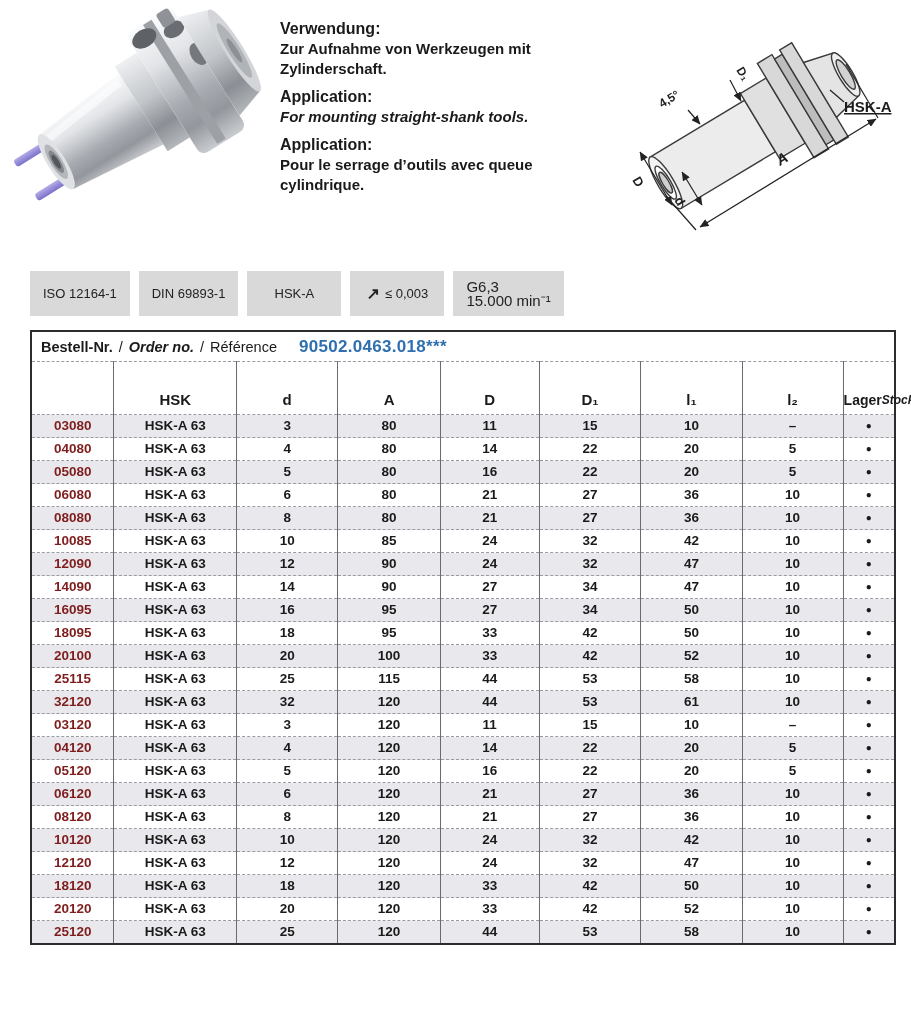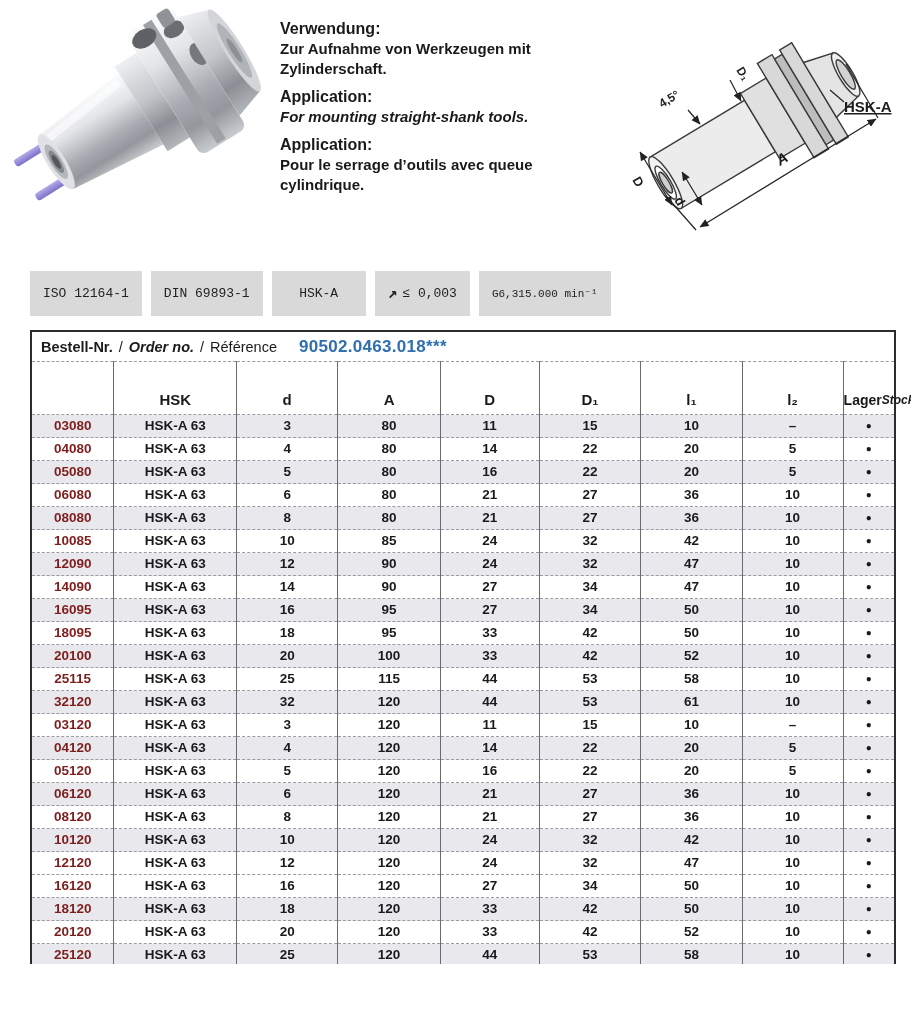--- a/index.html
+++ b/index.html
@@ -8,23 +8,23 @@
 
   
   .desc{position:absolute;left:280px;top:18px;width:340px;}
   .desc .lbl{font-size:16px;font-weight:700;margin:0;line-height:21px;}
   .desc .txt{font-size:15px;font-weight:600;margin:0 0 7px 0;line-height:20px;}
   .desc .txt.it{font-style:italic;font-weight:700;}
 
   
   .badges{position:absolute;left:30px;top:271px;display:flex;gap:9px;height:45px;}
   .badge{background:#d9d9d9;display:flex;align-items:center;justify-content:center;
-         padding:0 13px;font-size:13px;color:#222;text-align:left;min-width:68px;font-family:Liberation Mono, monospace;}
+         padding:0 13px;font-size:13px;color:#222;text-align:left;min-width:68px;}
   .badge .arrow{font-weight:700;font-size:16px;margin-right:5px;line-height:1;}
-  .badge .two{display:flex;flex-direction:row;line-height:14px;font-size:11px;}
+  .badge .two{display:flex;flex-direction:column;line-height:14px;font-size:15px;}
 
   
   .table-wrap{position:absolute;left:30px;top:330px;width:866px;}
   table{width:100%;border-collapse:collapse;table-layout:fixed;border:2px solid #2c2c2c;}
   tr.title-row td{height:29px;padding:0 16px 0 9px;border-right:none;margin-top:14px;}
   .title-flex{display:flex;align-items:baseline;gap:6px;font-size:14.5px;white-space:nowrap;}
   .t-bold{font-weight:700;}
   .t-it{font-style:italic;font-weight:600;}
   .t-num{color:#2e6fb0;font-weight:700;font-size:17px;margin-left:16px;letter-spacing:.3px;cursor:pointer;}
   th,td{border-right:1px solid #6a6a72;}
@@ -421,31 +421,20 @@
       <td class="code">12120</td>
       <td>HSK-A 63</td>
       <td>12</td>
       <td>120</td>
       <td>24</td>
       <td>32</td>
       <td>47</td>
       <td>10</td>
       <td class="stock">●</td>
     </tr>
-          <tr>
-      <td class="code">16120</td>
-      <td>HSK-A 63</td>
-      <td>16</td>
-      <td>120</td>
-      <td>27</td>
-      <td>34</td>
-      <td>50</td>
-      <td>10</td>
-      <td class="stock">●</td>
-    </tr>
           <tr class="shade">
       <td class="code">18120</td>
       <td>HSK-A 63</td>
       <td>18</td>
       <td>120</td>
       <td>33</td>
       <td>42</td>
       <td>50</td>
       <td>10</td>
       <td class="stock">●</td>

